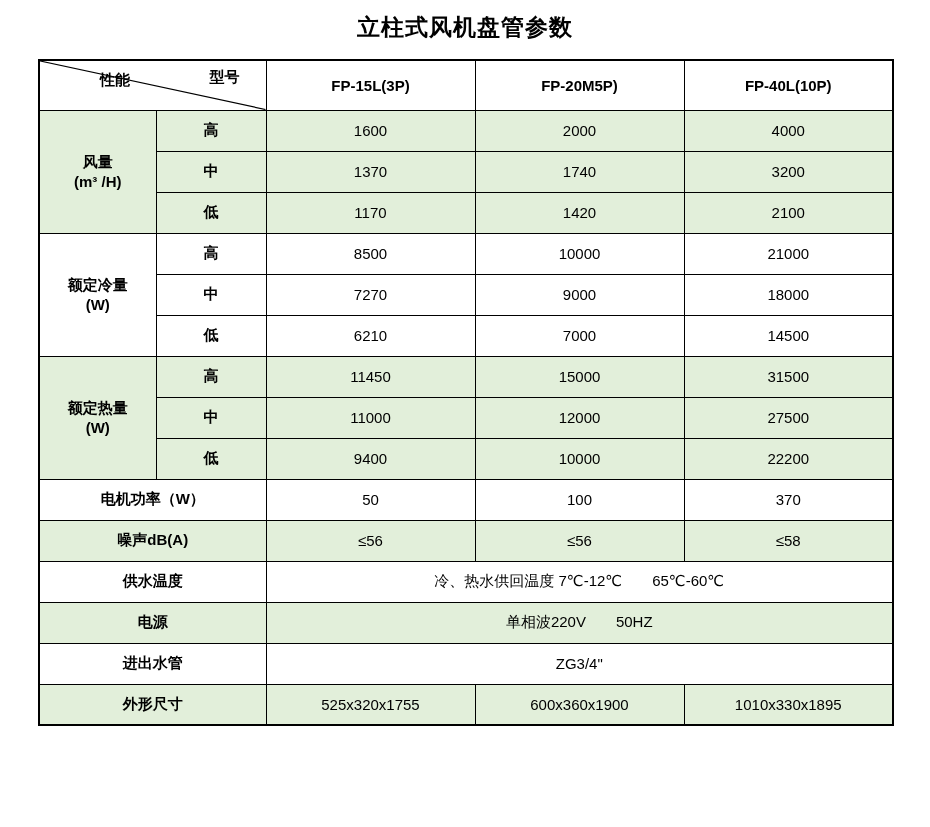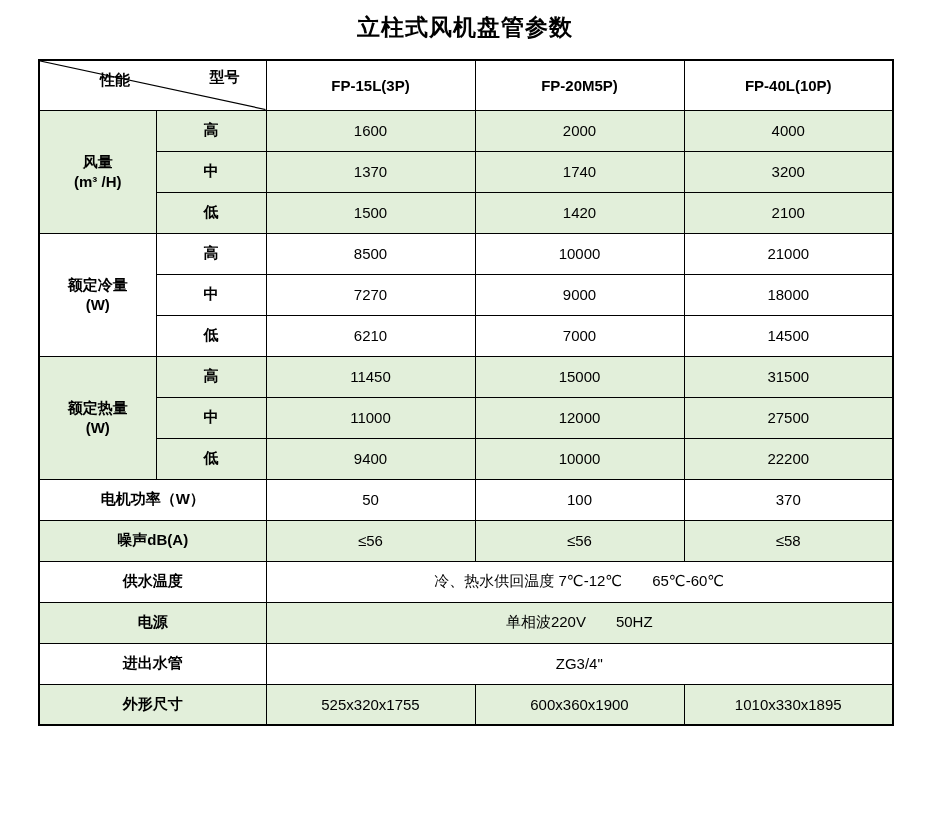--- a/index.html
+++ b/index.html
@@ -77,21 +77,21 @@
     <td class="val">4000</td>
   </tr>
   <tr class="green-row">
     <th>中</th>
     <td class="val">1370</td>
     <td class="val">1740</td>
     <td class="val">3200</td>
   </tr>
   <tr class="green-row">
     <th>低</th>
-    <td class="val">1500</td>
+    <td class="val">1170</td>
     <td class="val">1420</td>
     <td class="val">2100</td>
   </tr>
 
   <tr>
     <th rowspan="3">
       <div class="group-label-line">额定冷量</div>
       <div class="group-label-line">(W)</div>
     </th>
     <th>高</th>

